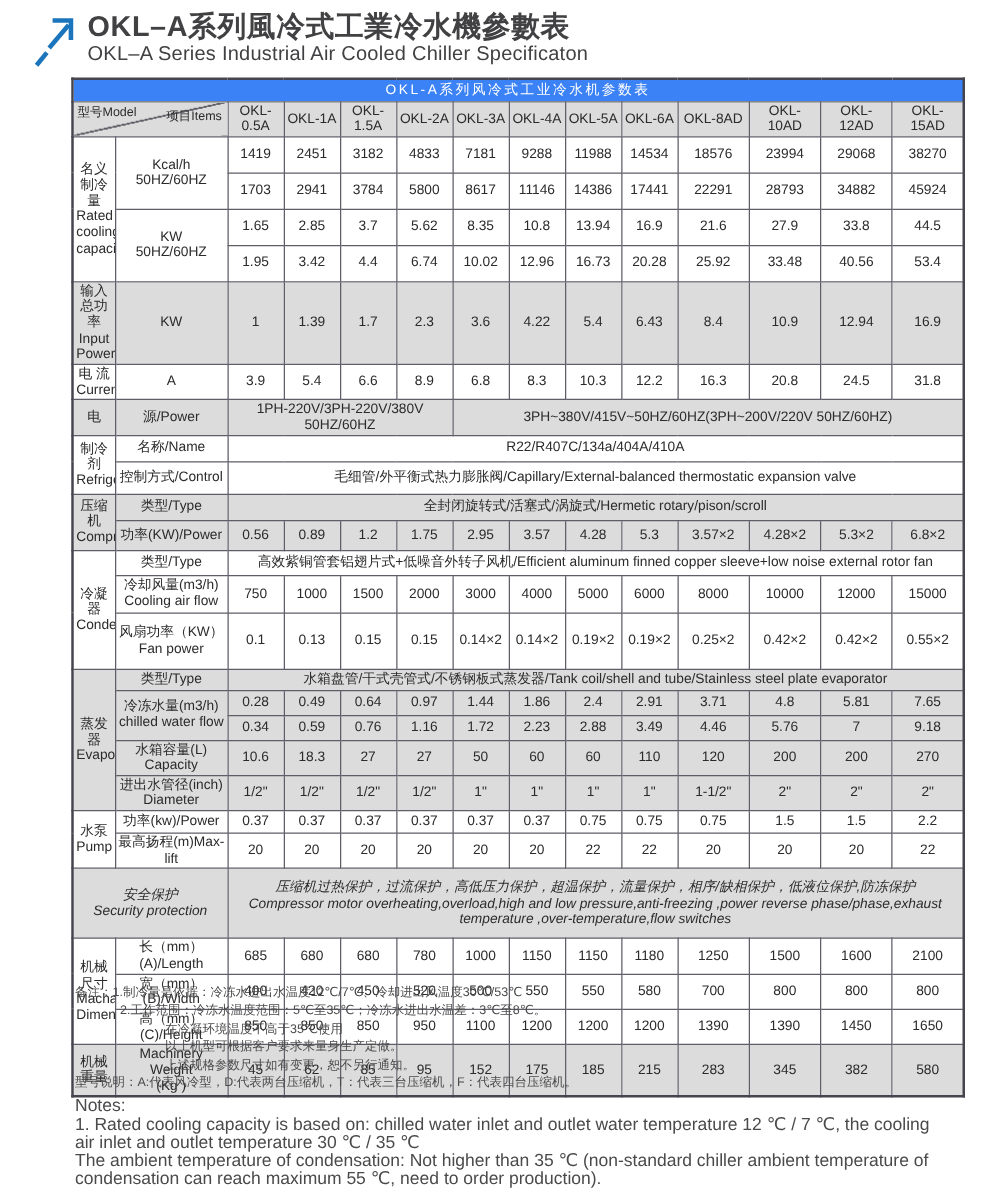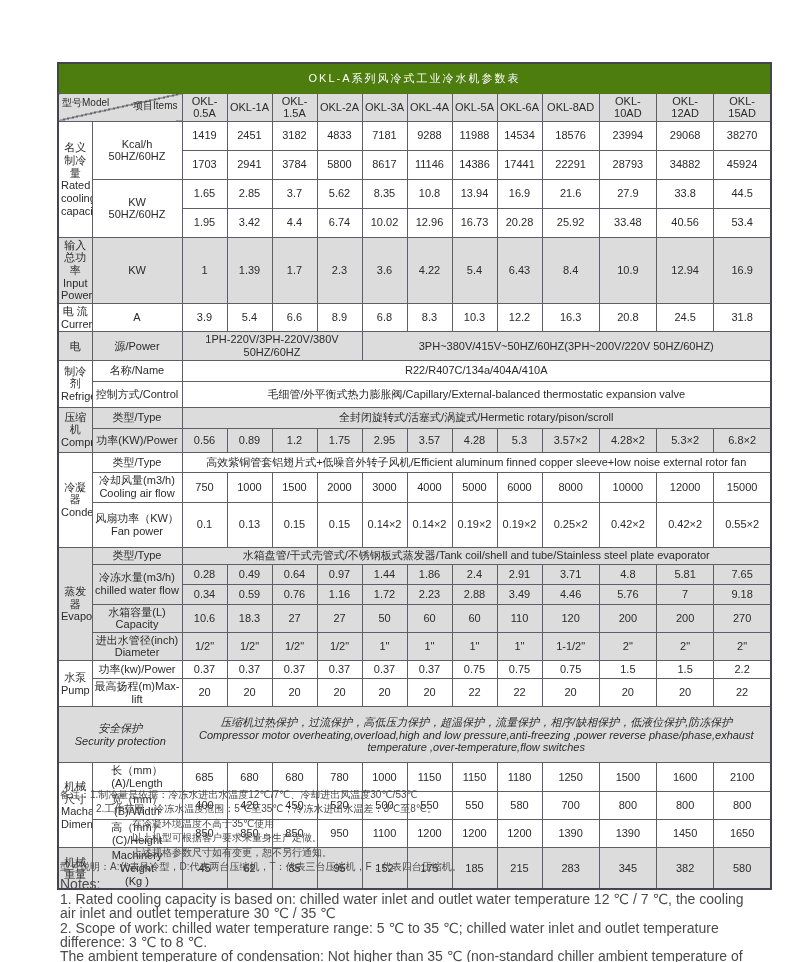--- a/index.html
+++ b/index.html
@@ -25,23 +25,23 @@
   }
   table.spec th, table.spec td {
     border: 1px solid #5e5e68;
     font-weight: normal;
     text-align: center; vertical-align: middle;
     font-size: 11px; line-height: 1.15;
     padding: 1px 2px;
     overflow: hidden;
   }
   th.cap {
-    background: #4d7c0f; color: #ffffff;
+    background: #3b82f6; color: #ffffff;
     font-size: 16px; font-weight: bold; letter-spacing: 2px;
-    height: 30px;
+    height: 18px;
   }
   tr.g > th, tr.g > td { background: #dcdcdc; }
   th.mh { background: #dcdcdc; font-size: 10.5px; color: #2b2b2b; height: 28px; }
   th.grp, th.itm { white-space: pre-line; font-size: 10.5px; color: #2b2b2b; }
   td.t { font-size: 10.5px; }
   td.sec { text-align: left; padding: 3px 6px; font-size: 10.5px; line-height: 1.5; margin-left: 37px; }
   
   th.corner {
     position: relative; background: #dcdcdc; padding: 0;
     background-image: linear-gradient(to bottom right,
@@ -62,20 +62,33 @@
   .nen .nl { font-size: 14px; line-height: 14.4px; }
   .nl.i1 { padding-left: 36px; }
   .nl.i2 { padding-left: 44px; margin-left: 28px; }
   .nen { margin-top: 3px; }
 </style>
 </head>
 <body>
 
 <div class="page">
 
+  <div class="page-header">
+    <div class="logo">
+      <svg viewBox="0 0 40 48" width="38" height="44">
+        <path d="M5 46 L14 35" stroke="#1b75bc" stroke-width="4" fill="none"></path>
+        <path d="M16 31 L33 11" stroke="#1b75bc" stroke-width="4" fill="none"></path>
+        <path d="M19 7 L35 7 L35 24" stroke="#1b75bc" stroke-width="4" fill="none"></path>
+      </svg>
+    </div>
+    <div class="titles">
+      <h1>OKL–A系列風冷式工業冷水機參數表</h1>
+      <h2>OKL–A Series Industrial Air Cooled Chiller Specificaton</h2>
+    </div>
+  </div>
 
   <table class="spec">
     <colgroup>
       <col style="width:34px">
         <col style="width:90px">
       <col style="width:45px">
         <col style="width:45px">
         <col style="width:45px">
         <col style="width:45px">
       <col style="width:45px">
@@ -475,19 +488,18 @@
       <div class="nl i0">备注：1.制冷量是依据：冷冻水进出水温度12℃/7℃、冷却进出风温度30℃/53℃</div>
       <div class="nl i1">2.工作范围：冷冻水温度范围：5℃至35℃；冷冻水进出水温差：3℃至8℃。</div>
       <div class="nl i2">在冷凝环境温度不高于35℃使用</div>
       <div class="nl i2">以上机型可根据客户要求来量身生产定做。</div>
       <div class="nl i2">上述规格参数尺寸如有变更，恕不另行通知。</div>
       <div class="nl i0">型号说明：A:代表风冷型，D:代表两台压缩机，T：代表三台压缩机，F：代表四台压缩机。</div>
     </div>
     <div class="nen">
       <div class="nl i0">Notes:</div>
       <div class="nl i0">1. Rated cooling capacity is based on: chilled water inlet and outlet water temperature 12 ℃ / 7 ℃, the cooling air inlet and outlet temperature 30 ℃ / 35 ℃</div>
-      <div class="nl i0">2. Scope of work: chilled water temperature range: 5 ℃ to 35 ℃; chilled water inlet and outlet temperature difference: 3 ℃ to 8 ℃.</div>
       <div class="nl i0">The ambient temperature of condensation: Not higher than 35 ℃ (non-standard chiller ambient temperature of condensation can reach maximum 55 ℃, need to order production).</div>
 
     </div>
   </div>
 
 </div>
 
 </body></html>

